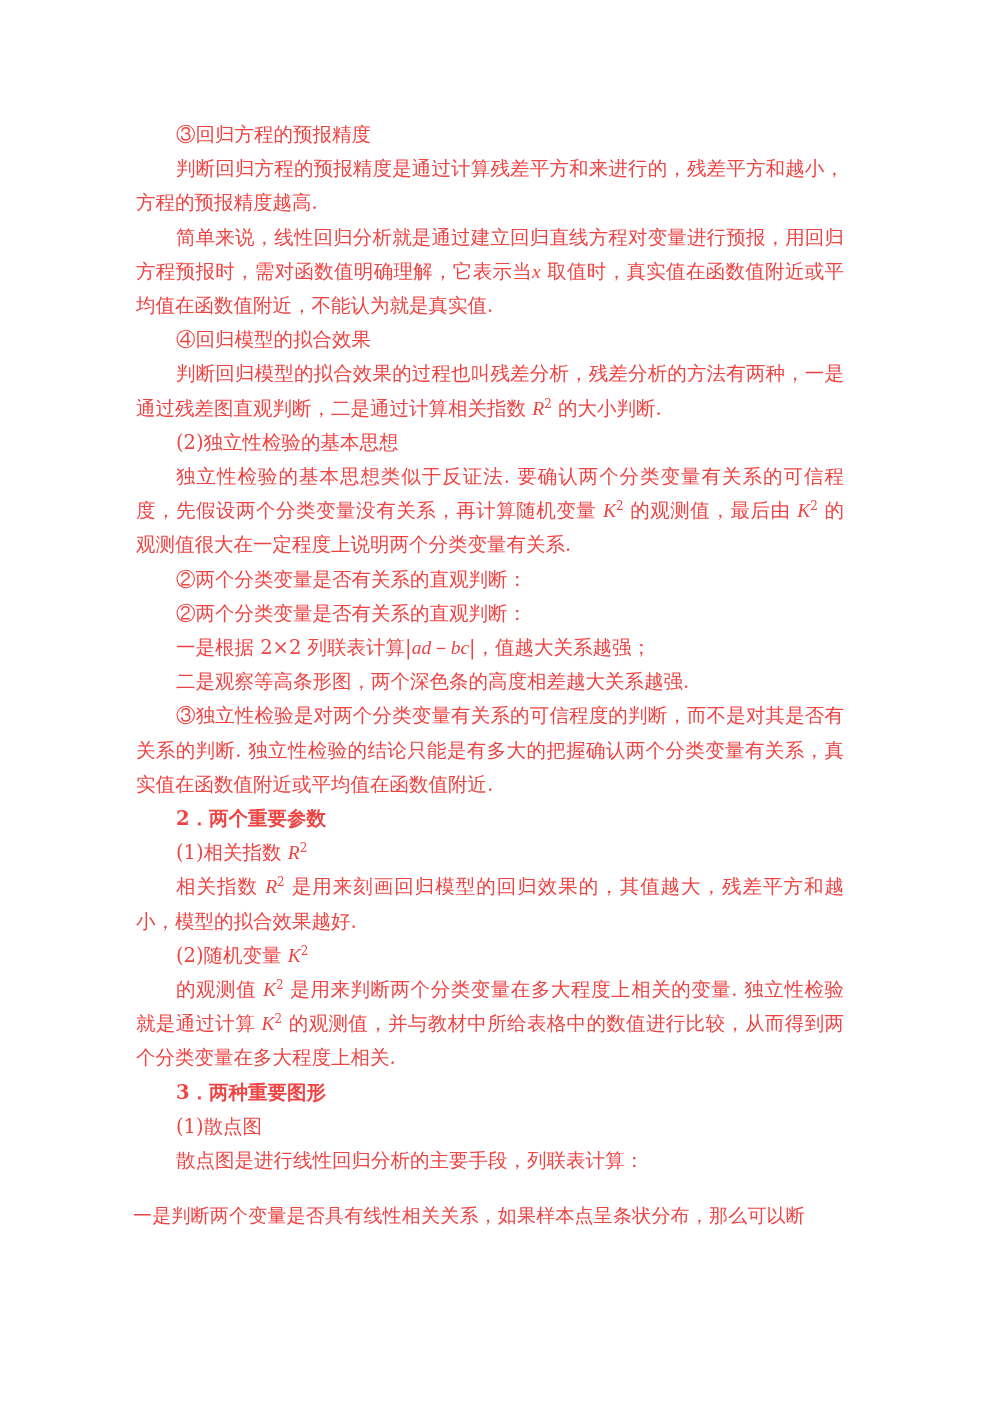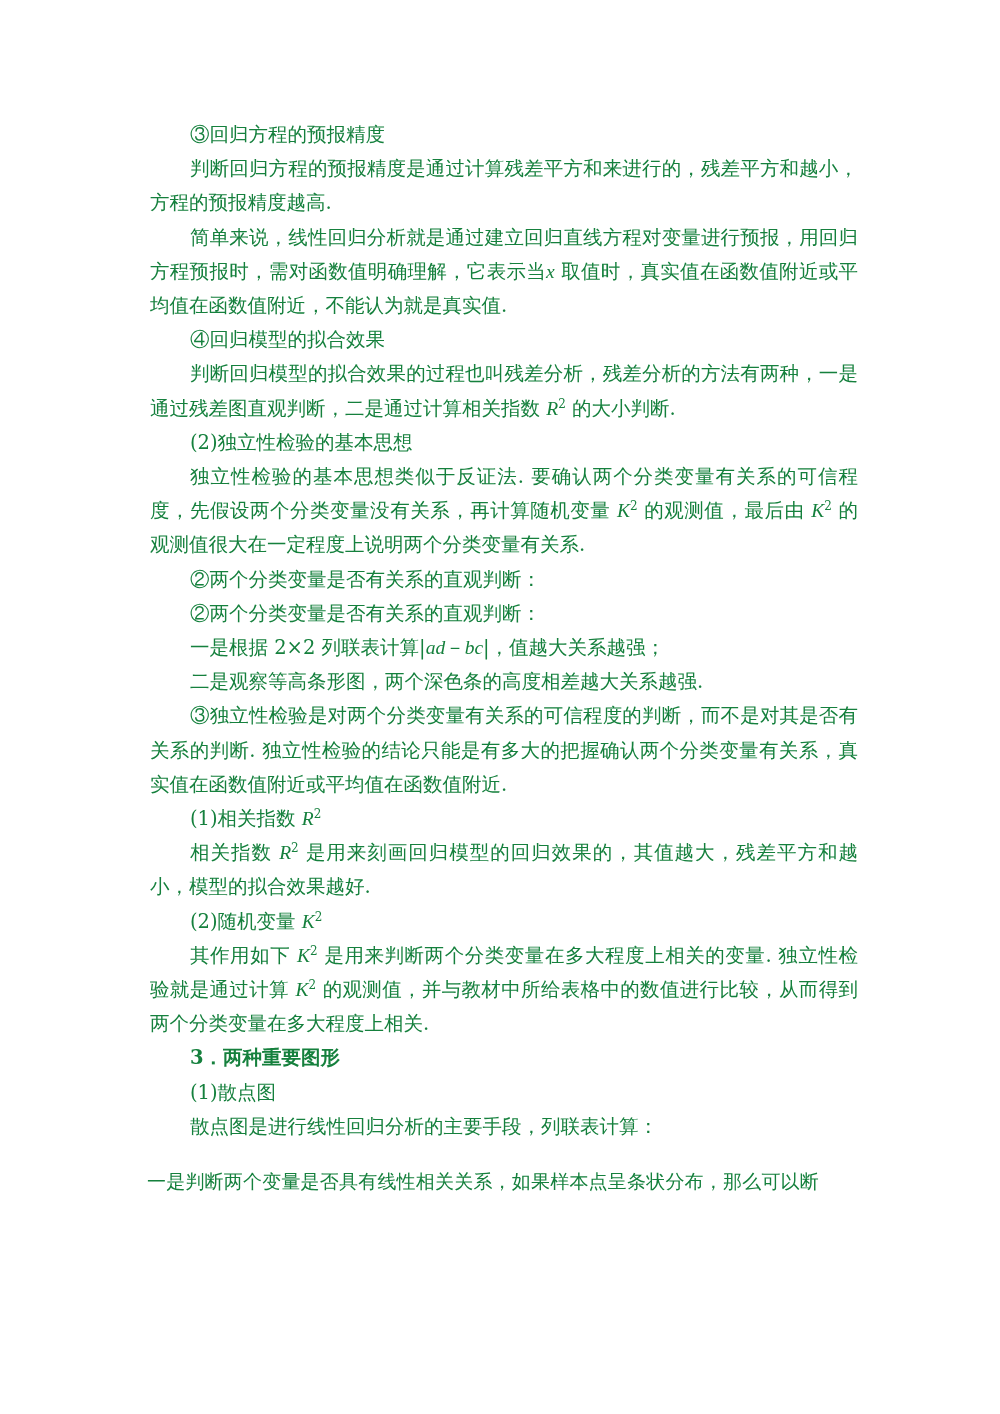--- a/index.html
+++ b/index.html
@@ -1,20 +1,20 @@
 <!DOCTYPE html>
 <html><head>
 <meta charset="utf-8">
 <style>
   html, body { margin: 0; padding: 0; background: #ffffff; }
   body { width: 1000px; height: 1414px; position: relative; overflow: hidden; }
   .page {
-    position: absolute; left: 150px; top: 118px; width: 708px;
+    position: absolute; left: 136px; top: 118px; width: 708px;
     font-family: "DejaVu Serif", "Liberation Serif", serif;
-    font-size: 19.5px; color: #15803d; line-height: 34.2px;
+    font-size: 19.5px; color: #ef4444; line-height: 34.2px;
   }
   .p { margin: 0; text-align: justify; text-align-last: left; }
   .indent { text-indent: 40px; }
   .bold { font-weight: bold; }
   .math { font-style: italic; font-family: "Liberation Serif", "DejaVu Serif", serif; }
   sup { font-size: 12px; line-height: 0; vertical-align: super; }
   .last { font-family: "DejaVu Sans", "Liberation Sans", sans-serif; font-size: 19px; margin-top: 20px; text-indent: 0; margin-left: -3px; letter-spacing: 0.2px; }
 </style>
 </head>
 <body>
@@ -25,21 +25,22 @@
   <p class="p indent"><span>简单来说，线性回归分析就是通过建立回归直线方程对变量进行预报，用回归方程预报时，需对函数值明确理解，它表示当</span><span class="math">x</span><span> 取值时，真实值在函数值附近或平均值在函数值附近，不能认为就是真实值.</span></p>
   <p class="p indent">④回归模型的拟合效果</p>
   <p class="p indent"><span>判断回归模型的拟合效果的过程也叫残差分析，残差分析的方法有两种，一是通过残差图直观判断，二是通过计算相关指数 </span><span class="math">R</span><sup>2</sup><span> 的大小判断.</span></p>
   <p class="p indent">(2)独立性检验的基本思想</p>
   <p class="p indent"><span>独立性检验的基本思想类似于反证法. 要确认两个分类变量有关系的可信程度，先假设两个分类变量没有关系，再计算随机变量 </span><span class="math">K</span><sup>2</sup><span> 的观测值，最后由 </span><span class="math">K</span><sup>2</sup><span> 的观测值很大在一定程度上说明两个分类变量有关系.</span></p>
   <p class="p indent">②两个分类变量是否有关系的直观判断：</p>
   <p class="p indent">②两个分类变量是否有关系的直观判断：</p>
   <p class="p indent"><span>一是根据 2×2 列联表计算|</span><span class="math">ad</span><span>－</span><span class="math">bc</span><span>|，值越大关系越强；</span></p>
   <p class="p indent">二是观察等高条形图，两个深色条的高度相差越大关系越强.</p>
   <p class="p indent">③独立性检验是对两个分类变量有关系的可信程度的判断，而不是对其是否有关系的判断. 独立性检验的结论只能是有多大的把握确认两个分类变量有关系，真实值在函数值附近或平均值在函数值附近.</p>
+  <p class="p indent bold">2．两个重要参数</p>
   <p class="p indent"><span>(1)相关指数 </span><span class="math">R</span><sup>2</sup></p>
   <p class="p indent"><span>相关指数 </span><span class="math">R</span><sup>2</sup><span> 是用来刻画回归模型的回归效果的，其值越大，残差平方和越小，模型的拟合效果越好.</span></p>
   <p class="p indent"><span>(2)随机变量 </span><span class="math">K</span><sup>2</sup></p>
-  <p class="p indent"><span>其作用如下 </span><span class="math">K</span><sup>2</sup><span> 是用来判断两个分类变量在多大程度上相关的变量. 独立性检验就是通过计算 </span><span class="math">K</span><sup>2</sup><span> 的观测值，并与教材中所给表格中的数值进行比较，从而得到两个分类变量在多大程度上相关.</span></p>
+  <p class="p indent"><span>的观测值 </span><span class="math">K</span><sup>2</sup><span> 是用来判断两个分类变量在多大程度上相关的变量. 独立性检验就是通过计算 </span><span class="math">K</span><sup>2</sup><span> 的观测值，并与教材中所给表格中的数值进行比较，从而得到两个分类变量在多大程度上相关.</span></p>
   <p class="p indent bold">3．两种重要图形</p>
   <p class="p indent">(1)散点图</p>
   <p class="p indent">散点图是进行线性回归分析的主要手段，列联表计算：</p>
   <p class="p last">一是判断两个变量是否具有线性相关关系，如果样本点呈条状分布，那么可以断</p>
 </div>
 
 </body></html>

